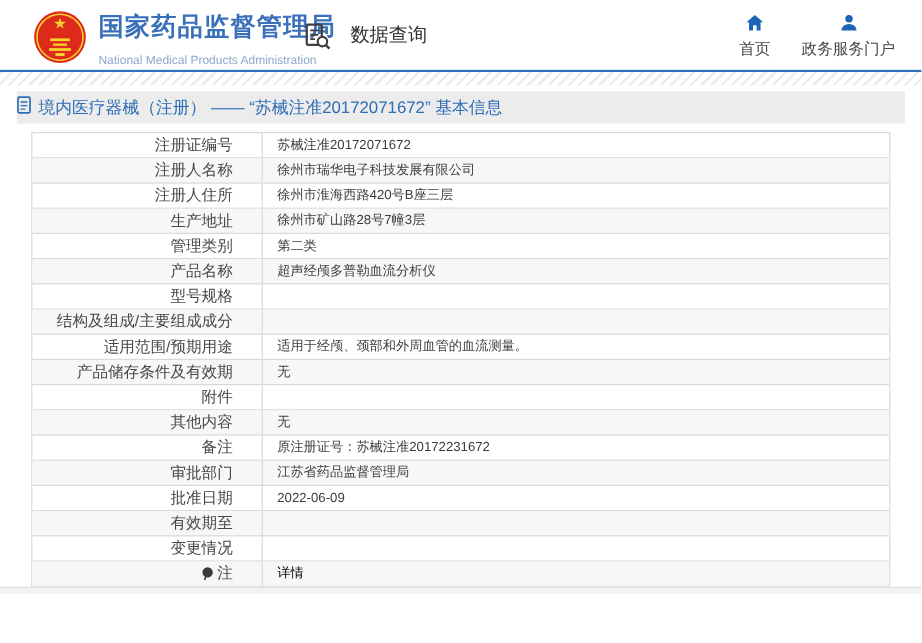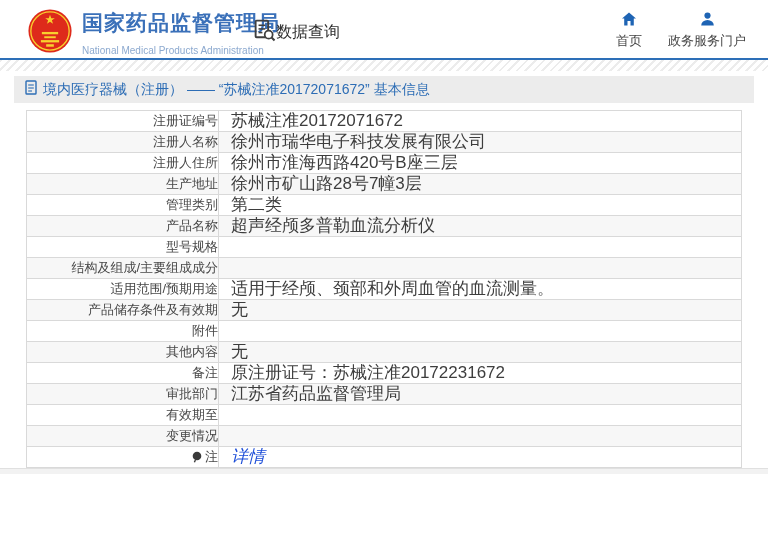--- a/index.html
+++ b/index.html
@@ -6,43 +6,43 @@
   body {
     width:768px; height:536px; overflow:hidden; background:#fff;
     font-family:"Liberation Sans","DejaVu Sans",sans-serif;
   }
   
   .topbar { position:relative; height:58px; background:#fff; }
   .brand { position:absolute; left:27px; top:8px; display:flex; align-items:center; gap:9px; }
   .brand-text { display:flex; flex-direction:column; }
   .brand-cn { font-size:21px; font-weight:bold; color:#3a70b9; letter-spacing:1px; line-height:24px; }
   .brand-en { font-size:10px; color:#8ca9cf; margin-top:10px; }
-  .query { position:absolute; left:253px; top:19px; display:flex; align-items:center; gap:0;
+  .query { position:absolute; left:253px; top:19px; display:flex; align-items:flex-start; gap:16px;
            font-size:16px; color:#2f2f2f; cursor:pointer; }
   .topnav { position:absolute; top:12px; right:22px; display:flex; gap:26px; }
   .nav-item { display:flex; flex-direction:column; align-items:center; gap:3px;
               font-size:13px; color:#454545; text-decoration:none; cursor:pointer; }
   
   .blue-line { height:2px; background:#2d6fb8; }
   .hatch { height:11px; background:repeating-linear-gradient(135deg,#ececec 0 2px,#ffffff 2px 6px); }
   
   .breadcrumb-bar { margin:5px 14px 0; height:27px; background:#ececec;
-                    display:flex; align-items:center; padding-left:11px; gap:6px; }
+                    display:flex; align-items:center; gap:6px; }
   .breadcrumb-text { font-size:14px; color:#2d6db5; }
   
   .info-table { margin:7px 26px 0; border:1px solid #d9d9d9; background:#fff; }
   .row { display:flex; border-bottom:1px solid #d9d9d9; }
   .row:last-child { border-bottom:none; }
   .row:nth-child(even) { background:#f7f7f7; }
   .label-cell { width:192px; flex:none; display:flex; align-items:center; justify-content:flex-end;
-                gap:3px; padding-right:0; border-right:1px solid #d9d9d9; min-height:20px;
+                gap:3px; padding-right:24px; border-right:1px solid #d9d9d9; min-height:20px;
                 font-size:13px; color:#474747; line-height:16px; text-align:right; }
   .value-cell { flex:1; display:flex; align-items:center; padding:2px 10px 2px 12px;
-                min-height:20px; font-size:17px; color:#3d3d3d; line-height:16px; }
-  .link { color:#1d4ed8; text-decoration:none; cursor:pointer;font-style:italic; }
+                min-height:20px; font-size:11px; color:#3d3d3d; line-height:16px; }
+  .link { color:#000000; text-decoration:none; cursor:pointer; }
   .note-icon { display:inline-flex; }
   
   .footer-strip { height:6px; background:#f2f2f2; border-top:1px solid #e0e0e0; }
 </style>
 </head>
 <body>
 
 <header class="topbar">
   <div class="brand">
     <span>
@@ -160,20 +160,24 @@
     </div>
   <div class="row">
       <div class="label-cell">备注</div>
       <div class="value-cell">原注册证号：苏械注准20172231672</div>
     </div>
   <div class="row">
       <div class="label-cell">审批部门</div>
       <div class="value-cell">江苏省药品监督管理局</div>
     </div>
   <div class="row">
+      <div class="label-cell">批准日期</div>
+      <div class="value-cell">2022-06-09</div>
+    </div>
+  <div class="row">
       <div class="label-cell">有效期至</div>
     </div>
   <div class="row">
       <div class="label-cell">变更情况</div>
       <div class="value-cell"></div>
     </div>
   <div class="row">
     <div class="label-cell">
       <span class="note-icon">
         <svg width="10" height="12" viewBox="0 0 10 12">

